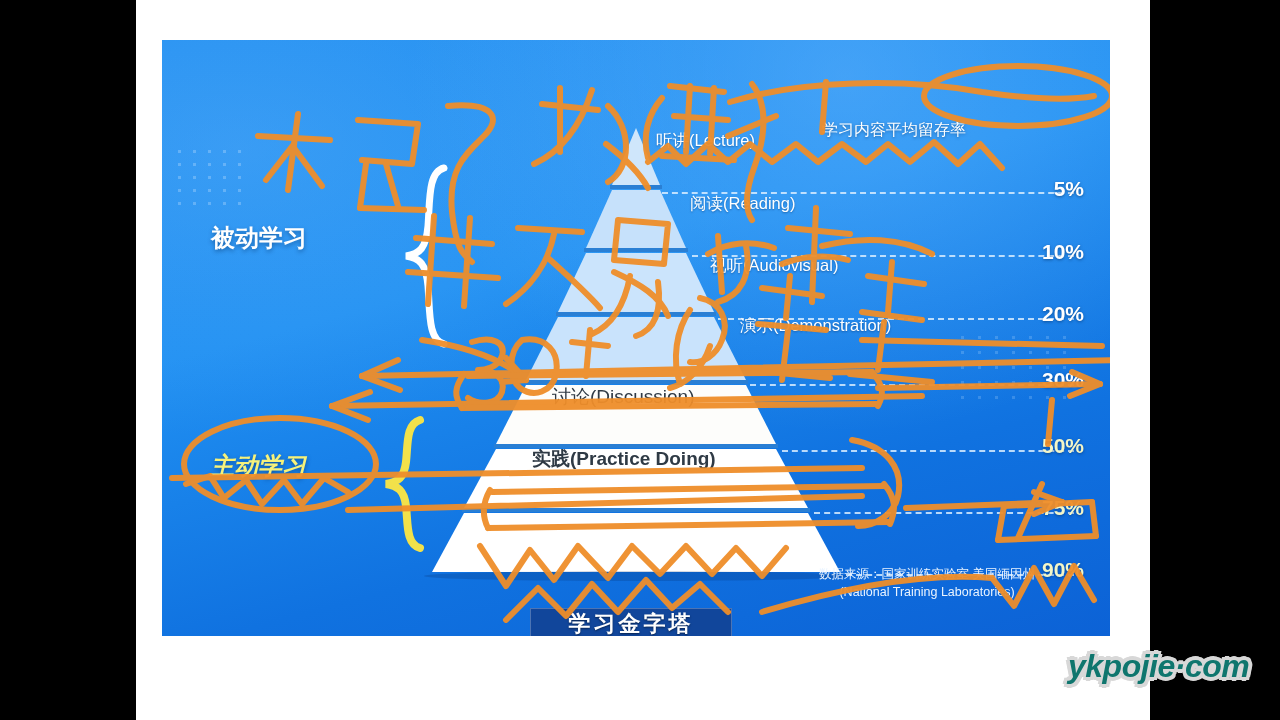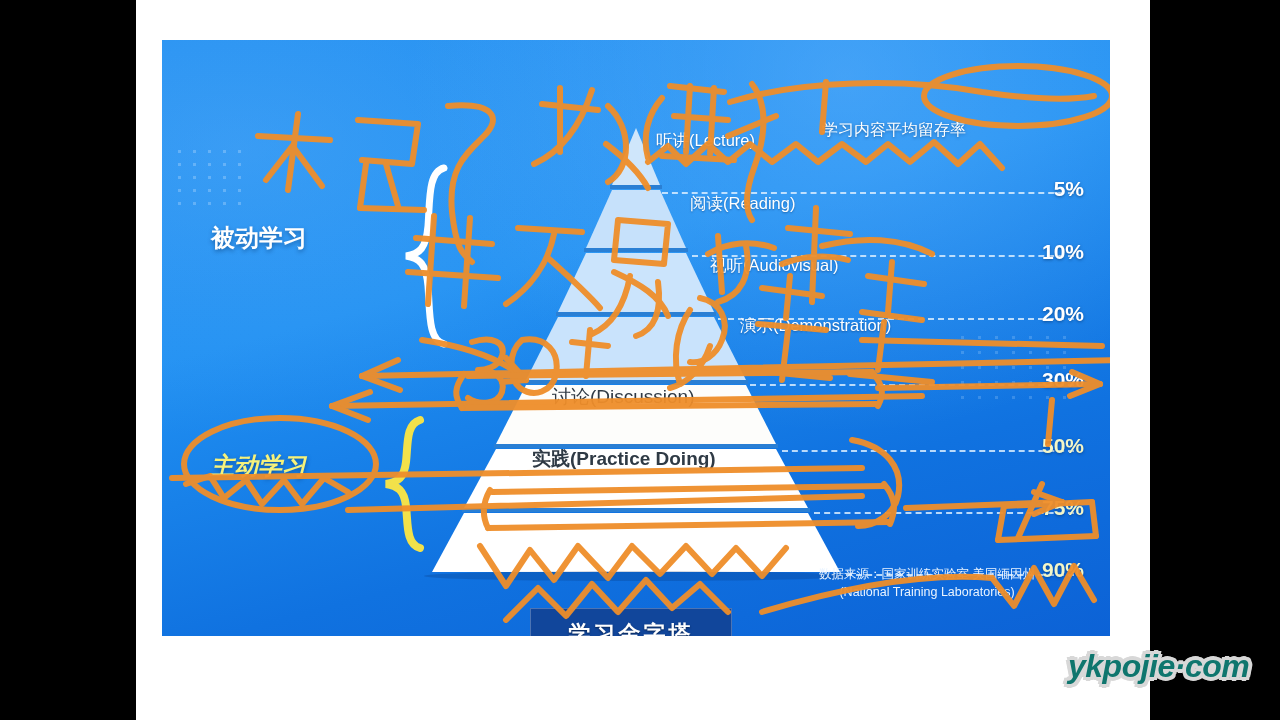--- a/index.html
+++ b/index.html
@@ -63,21 +63,21 @@
 
   .side-label{
     position:absolute;font-size:24px;font-weight:bold;white-space:nowrap;
   }
   .side-label.white{color:#ffffff;text-shadow:0 2px 4px rgba(0,40,90,.45);}
   .side-label.yellow{color:#f6f27a;text-shadow:0 2px 4px rgba(0,40,90,.55);font-style:italic;}
 
   .title-box{
     position:absolute;left:368px;top:568px;width:200px;height:40px;
     background:#11469b;border:1px solid rgba(255,255,255,.25);
-    display:flex;align-items:flex-end;justify-content:center;
+    display:flex;align-items:flex-start;justify-content:center;
   }
   .title-box span{color:#fff;font-size:22px;font-weight:bold;letter-spacing:3px;
     text-shadow:0 1px 2px rgba(0,0,0,.5);}
 
   .source{
     position:absolute;left:600px;top:525px;width:330px;text-align:center;
     color:#eaf4ff;font-size:12.5px;line-height:1.45;
   }
 
   

